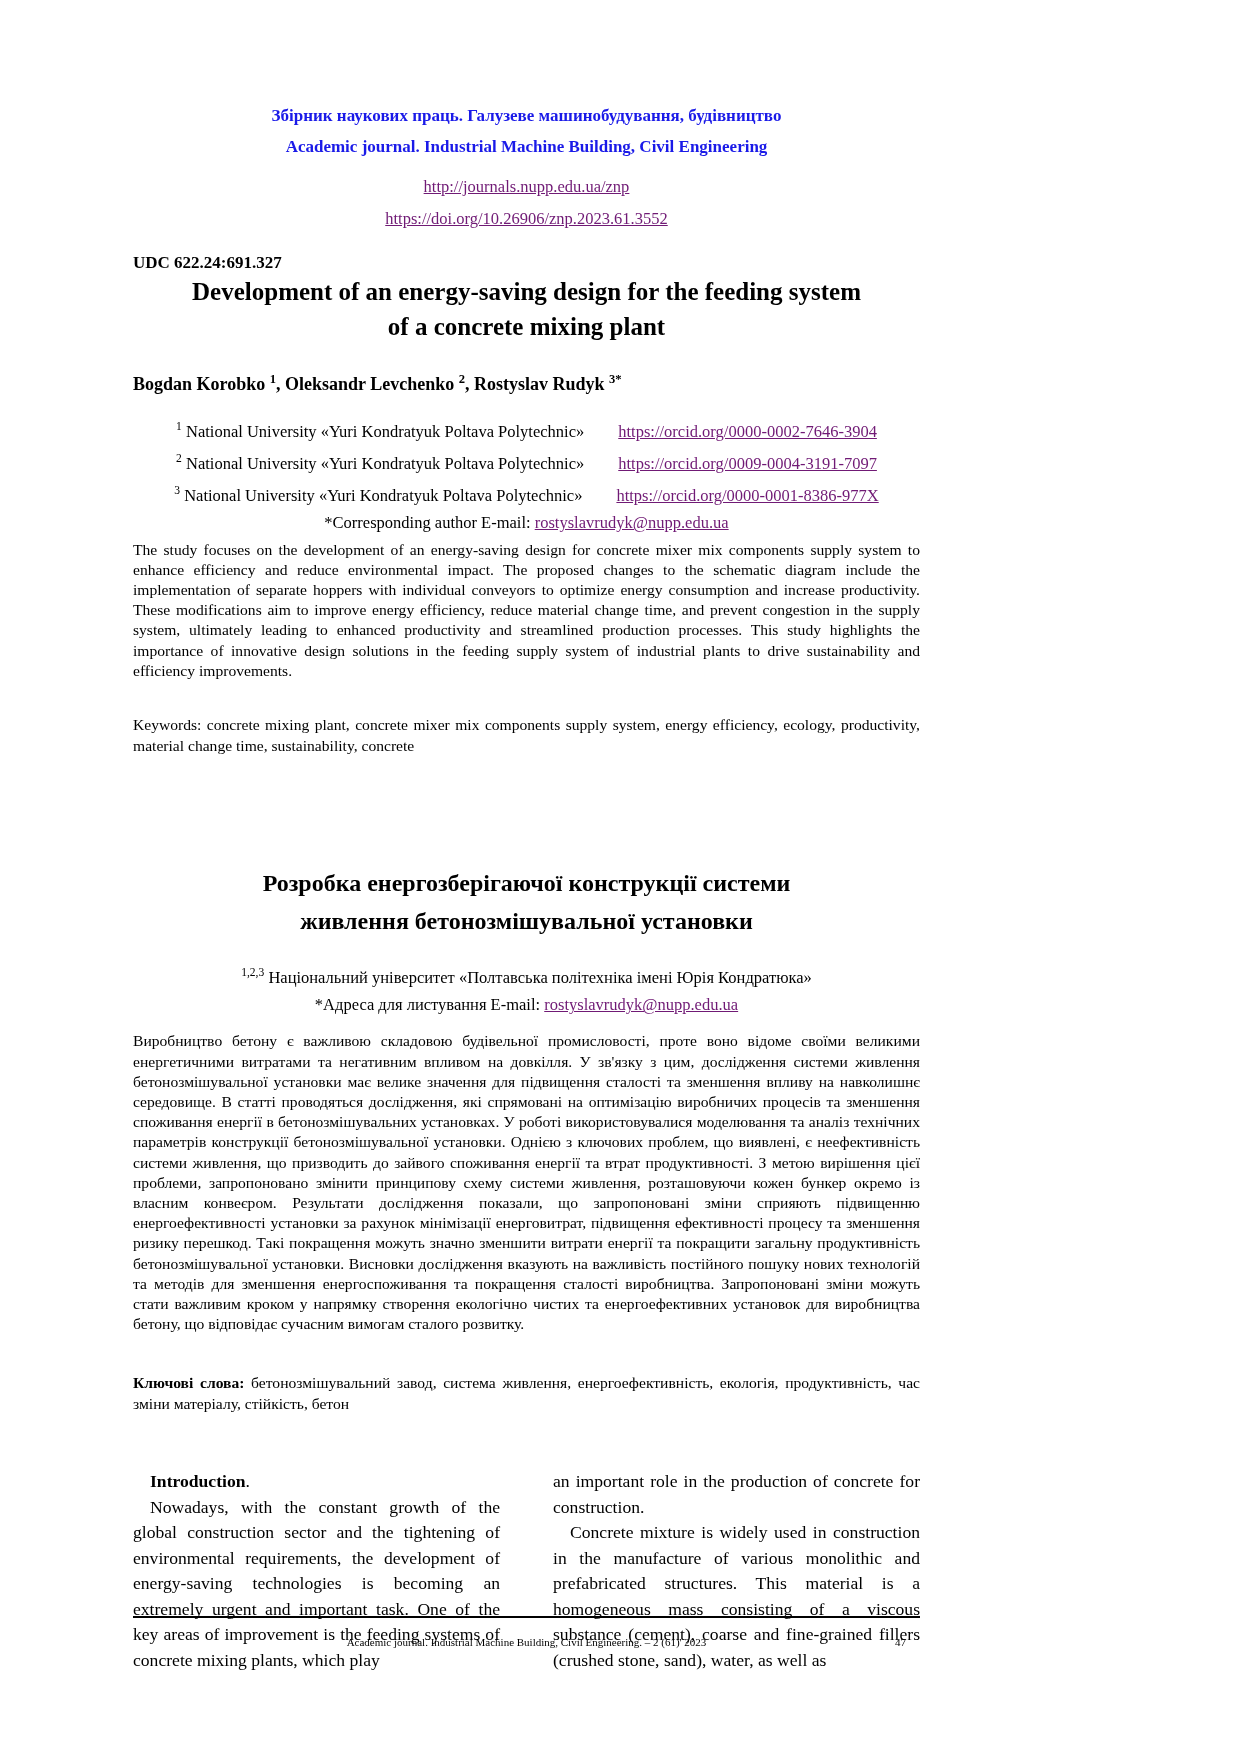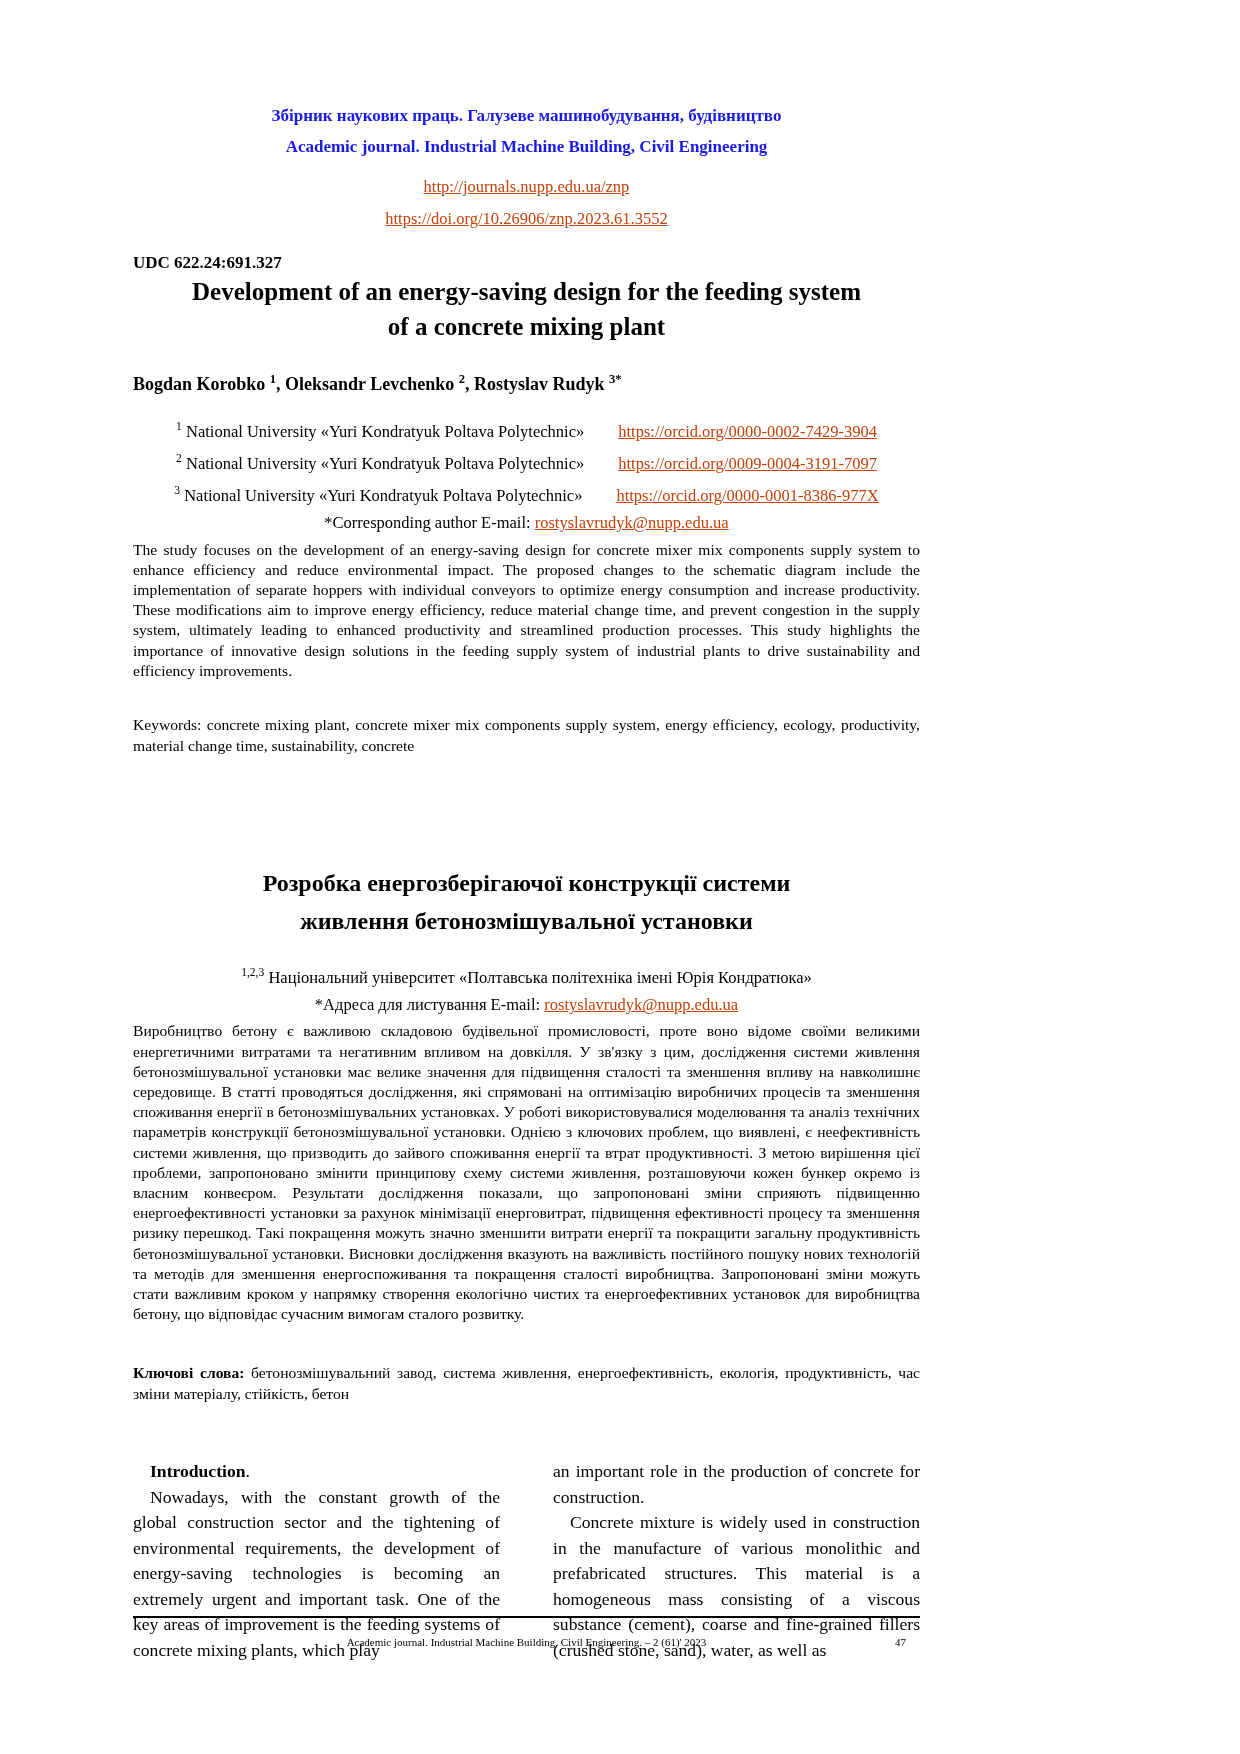--- a/index.html
+++ b/index.html
@@ -8,40 +8,40 @@
     height: 1754px;
     overflow: hidden;
     font-family: "Liberation Serif", serif;
     color: #000000;
     position: relative;
   }
   .page { position: relative; padding: 100px 132px 16px 133px; width: 1052px; height: 1754px; }
 
   .masthead { text-align: center; font-weight: bold; font-size: 17px; line-height: 31px; color: #1a1ae8; }
   .mast-links { text-align: center; font-size: 16.5px; line-height: 32px; margin-top: 9px; }
-  a.lnk { color: #c2410c; text-decoration: underline; cursor: pointer; }
+  a.lnk { color: #701a75; text-decoration: underline; cursor: pointer; }
 
   .udc { margin-top: 17px; font-weight: bold; font-size: 17px; line-height: 22px; }
 
   .title-en { text-align: center; font-weight: bold; font-size: 25px; line-height: 35px; }
   .authors { margin-top: 22px; font-weight: bold; font-size: 18px; line-height: 26px; }
   .authors sup, .affil sup { font-size: 70%; }
 
   .affil-block { margin-top: 16px; font-size: 16.5px; line-height: 27.5px; text-align: center; }
   .affil .gap { display: inline-block; width: 34px; }
   .corresponding { font-size: 16.5px; line-height: 27.5px; text-align: center; }
 
   .abstract { margin-top: 3px; font-size: 15.6px; line-height: 20.2px; text-align: justify; }
   .keywords { margin-top: 33px; font-size: 15.6px; line-height: 21px; text-align: justify; }
   .keywords b, .abstract b { font-weight: normal; }
 
   .title-ua { margin-top: 108px; text-align: center; font-weight: bold; font-size: 24px; line-height: 38px; }
   .authors-ua { margin-top: 16px; text-align: center; font-weight: bold; font-size: 18px; line-height: 26px; }
   .affil-ua { margin-top: 18px; font-size: 16.5px; line-height: 28px; text-align: center; }
-  .abstract-ua { margin-top: 2px; font-size: 15.6px; line-height: 20.2px; text-align: justify; }
+  .abstract-ua { margin-top: 12px; font-size: 15.6px; line-height: 20.2px; text-align: justify; }
   .keywords-ua { margin-top: 38px; font-size: 15.6px; line-height: 21px; text-align: justify; }
 
   .columns { margin-top: 55px; display: flex; gap: 53px; align-items: center; }
   .col { flex: 1; font-size: 17.6px; line-height: 25.5px; text-align: justify; }
   .col p { text-indent: 17px; }
   .intro-head { text-indent: 17px; }
   .intro-head b { font-weight: bold; }
 
   .footer {
     position: absolute; left: 133px; right: 132px; top: 1616px;
@@ -73,21 +73,21 @@
     <div>Development of an energy-saving design for the feeding system</div>
     <div>of a concrete mixing plant</div>
   </div>
 
   <div class="authors">
     <span>Bogdan Korobko </span><sup>1</sup><span>, Oleksandr Levchenko </span><sup>2</sup><span>, Rostyslav Rudyk </span><sup>3*</sup>
   </div>
 
   <div class="affil-block">
     <div class="affil">
-      <sup>1</sup><span> National University «Yuri Kondratyuk Poltava Polytechnic»</span><span class="gap"></span><a class="lnk">https://orcid.org/0000-0002-7429-3904</a>
+      <sup>1</sup><span> National University «Yuri Kondratyuk Poltava Polytechnic»</span><span class="gap"></span><a class="lnk">https://orcid.org/0000-0002-7646-3904</a>
     </div>
     <div class="affil">
       <sup>2</sup><span> National University «Yuri Kondratyuk Poltava Polytechnic»</span><span class="gap"></span><a class="lnk">https://orcid.org/0009-0004-3191-7097</a>
     </div>
     <div class="affil">
       <sup>3</sup><span> National University «Yuri Kondratyuk Poltava Polytechnic»</span><span class="gap"></span><a class="lnk">https://orcid.org/0000-0001-8386-977X</a>
     </div>
     <div class="corresponding">
       <span>*Corresponding author E-mail: </span><a class="lnk">rostyslavrudyk@nupp.edu.ua</a>
     </div>

